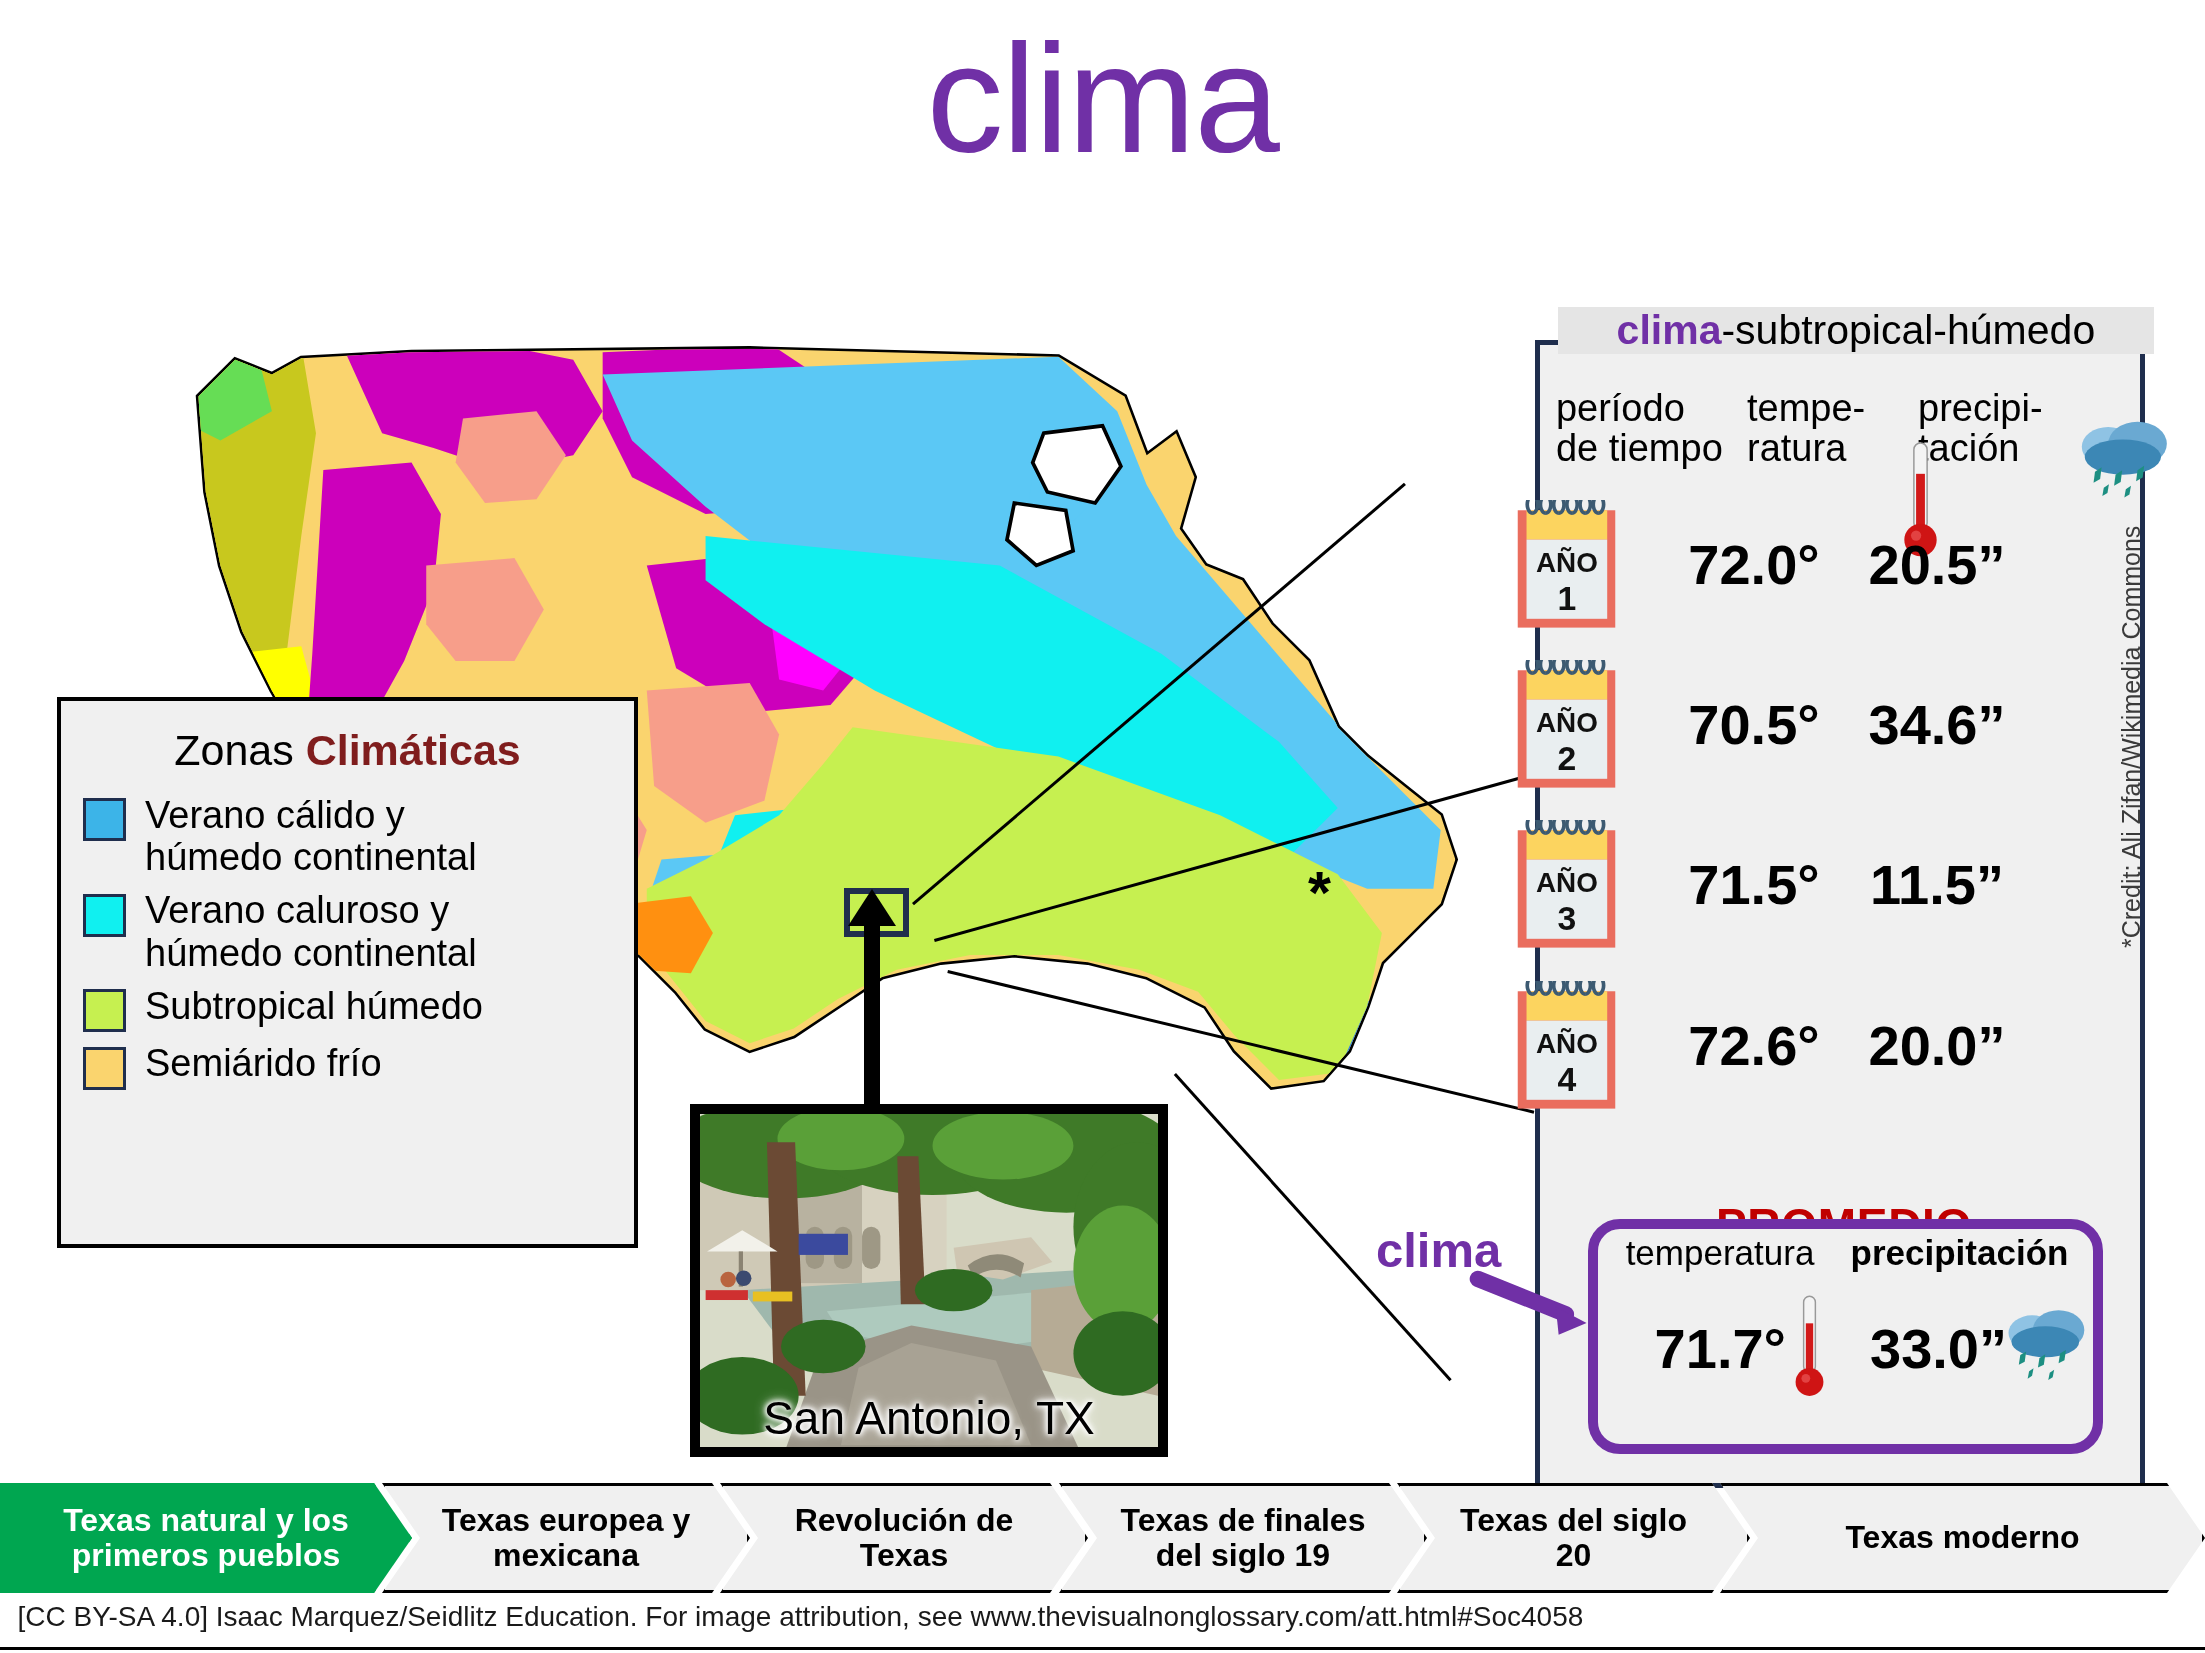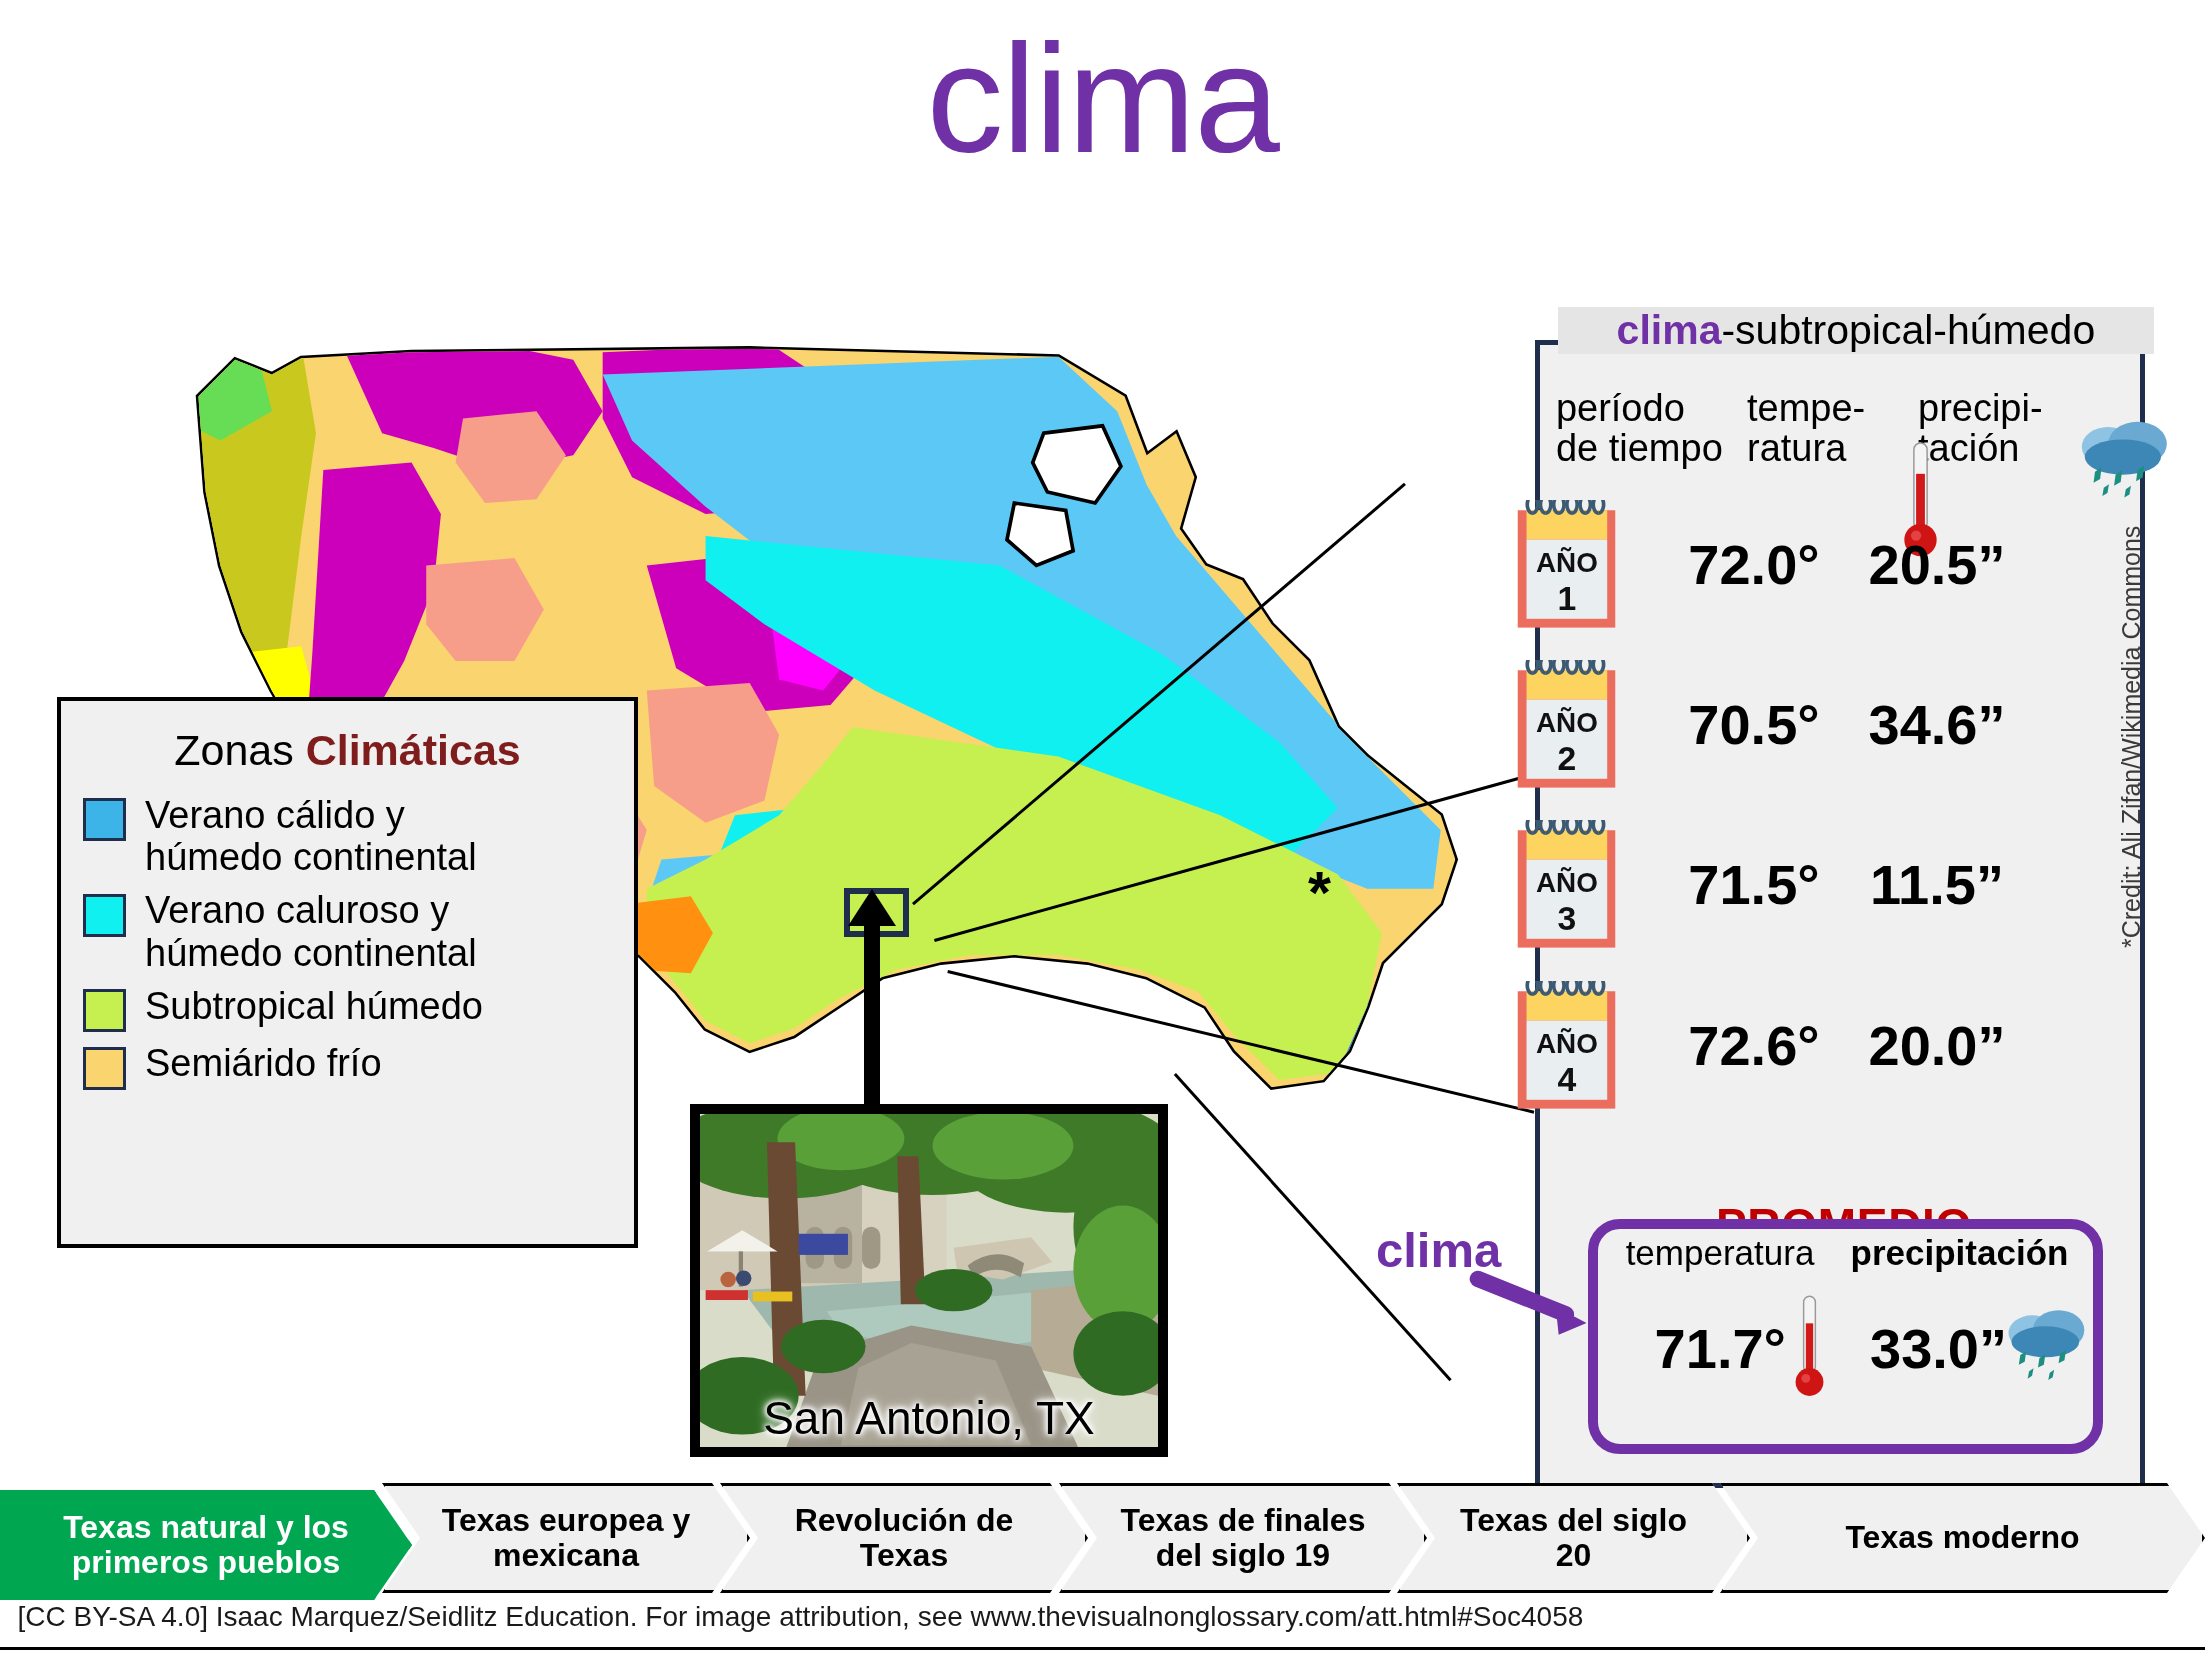--- a/index.html
+++ b/index.html
@@ -88,21 +88,21 @@
       transform:rotate(-90deg);transform-origin:0 0;font-size:25px;color:#3a3a3a;white-space:nowrap;}
 
   
   #timeline{position:absolute;left:0;top:1483px;width:2205px;height:110px;}
   .tl-item{position:absolute;top:0;height:110px;display:flex;align-items:center;justify-content:center;
            text-align:center;font-size:32px;font-weight:700;line-height:1.1;box-sizing:border-box;
            background:#F0F0F0;border:3.7px solid #000;
            clip-path:polygon(0 0, calc(100% - 38px) 0, 100% 50%, calc(100% - 38px) 100%, 0 100%, 38px 50%);
            padding:0 41px;}
   .tl-item.first{background:#00A650;color:#fff;border-color:#00A650;
-           clip-path:polygon(0 0, calc(100% - 38px) 0, 100% 50%, calc(100% - 38px) 100%, 0 100%, 0 100%);margin-top:7px;}
+           clip-path:polygon(0 0, calc(100% - 38px) 0, 100% 50%, calc(100% - 38px) 100%, 0 100%, 0 100%);}
 
   #attrib{position:absolute;left:17.6px;top:1601px;font-size:28px;color:#1a1a1a;}
   #bottom-rule{position:absolute;left:0;top:1647px;width:2205px;height:2.9px;background:#000;}
 </style>
 </head>
 <body>
 
 <div id="title">clima</div>
 
 <div id="map-wrap">

